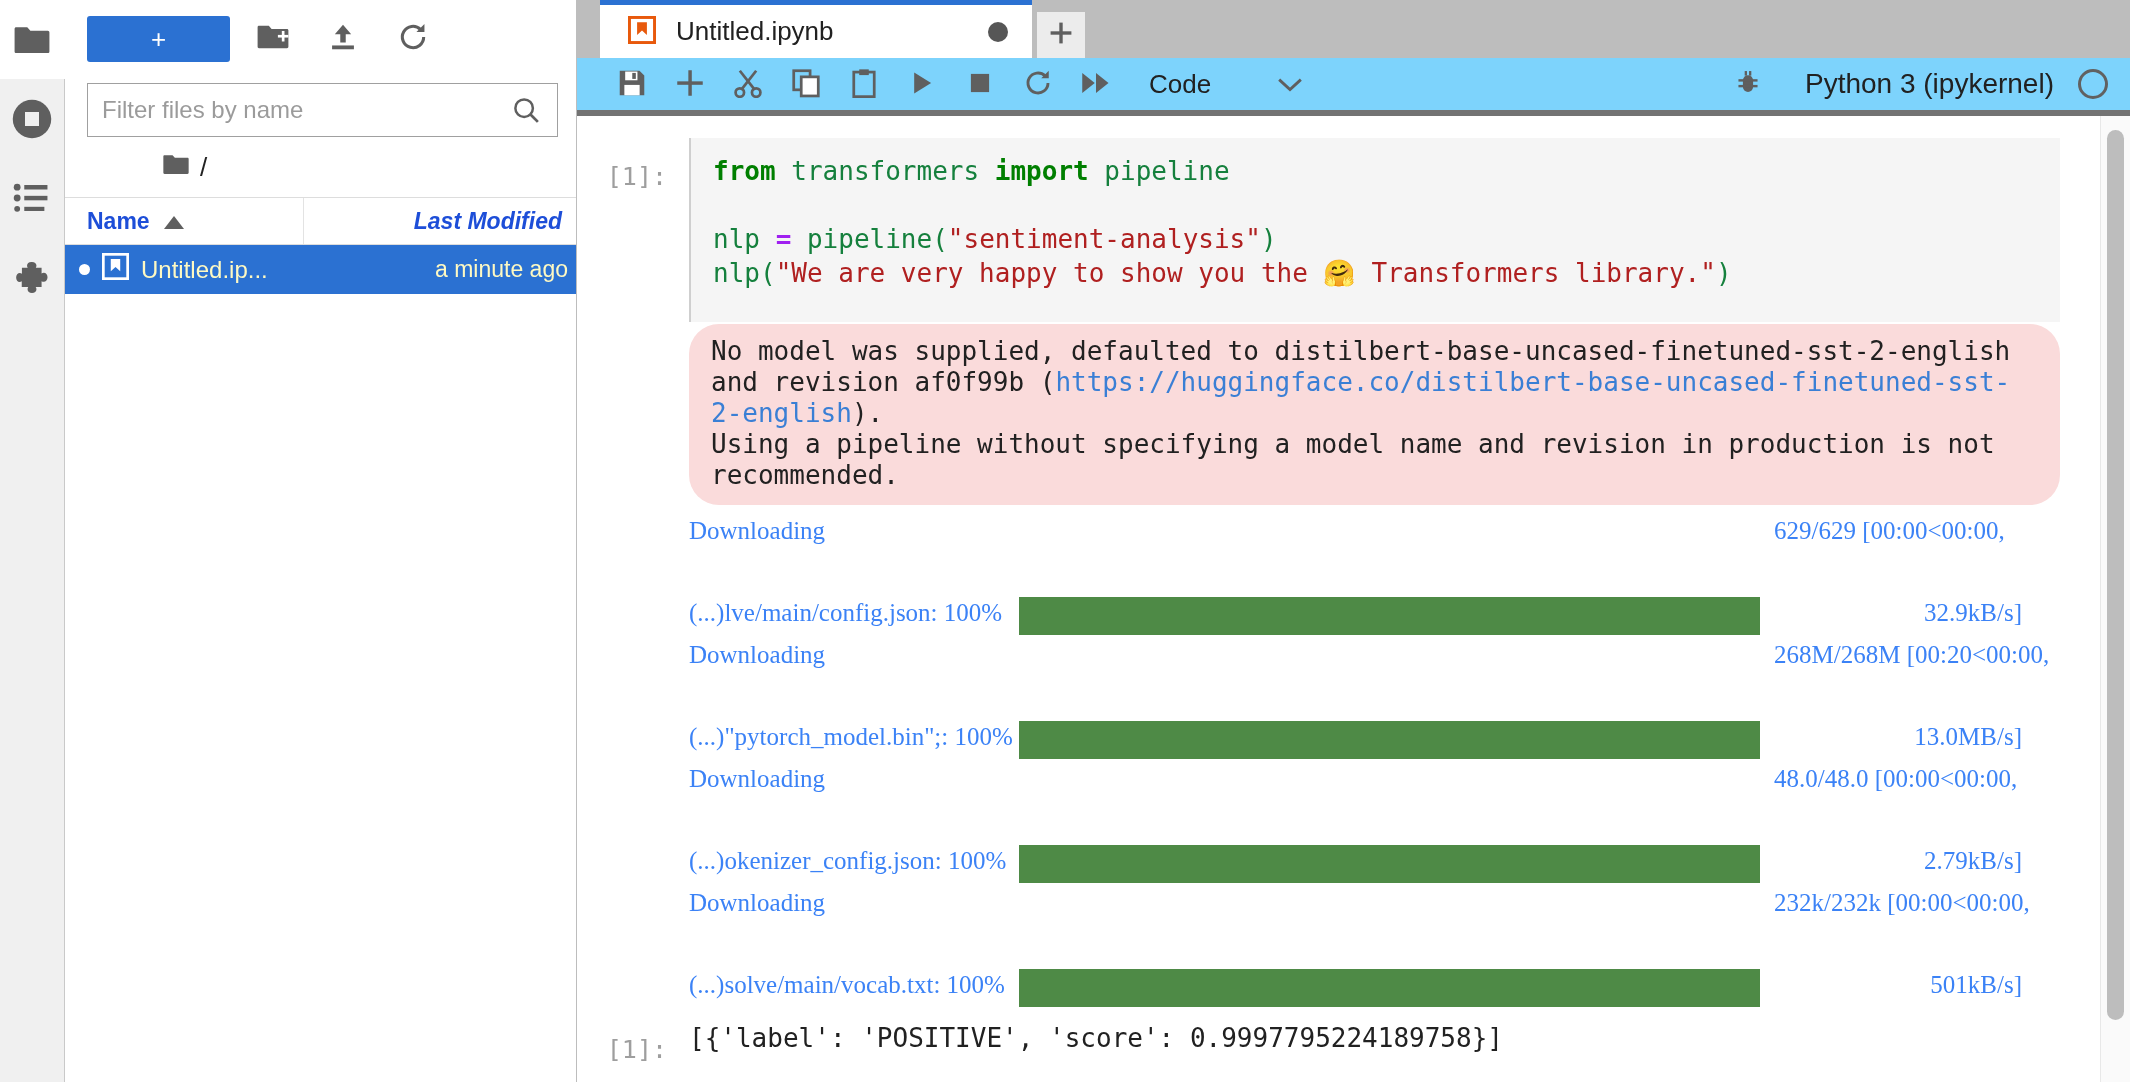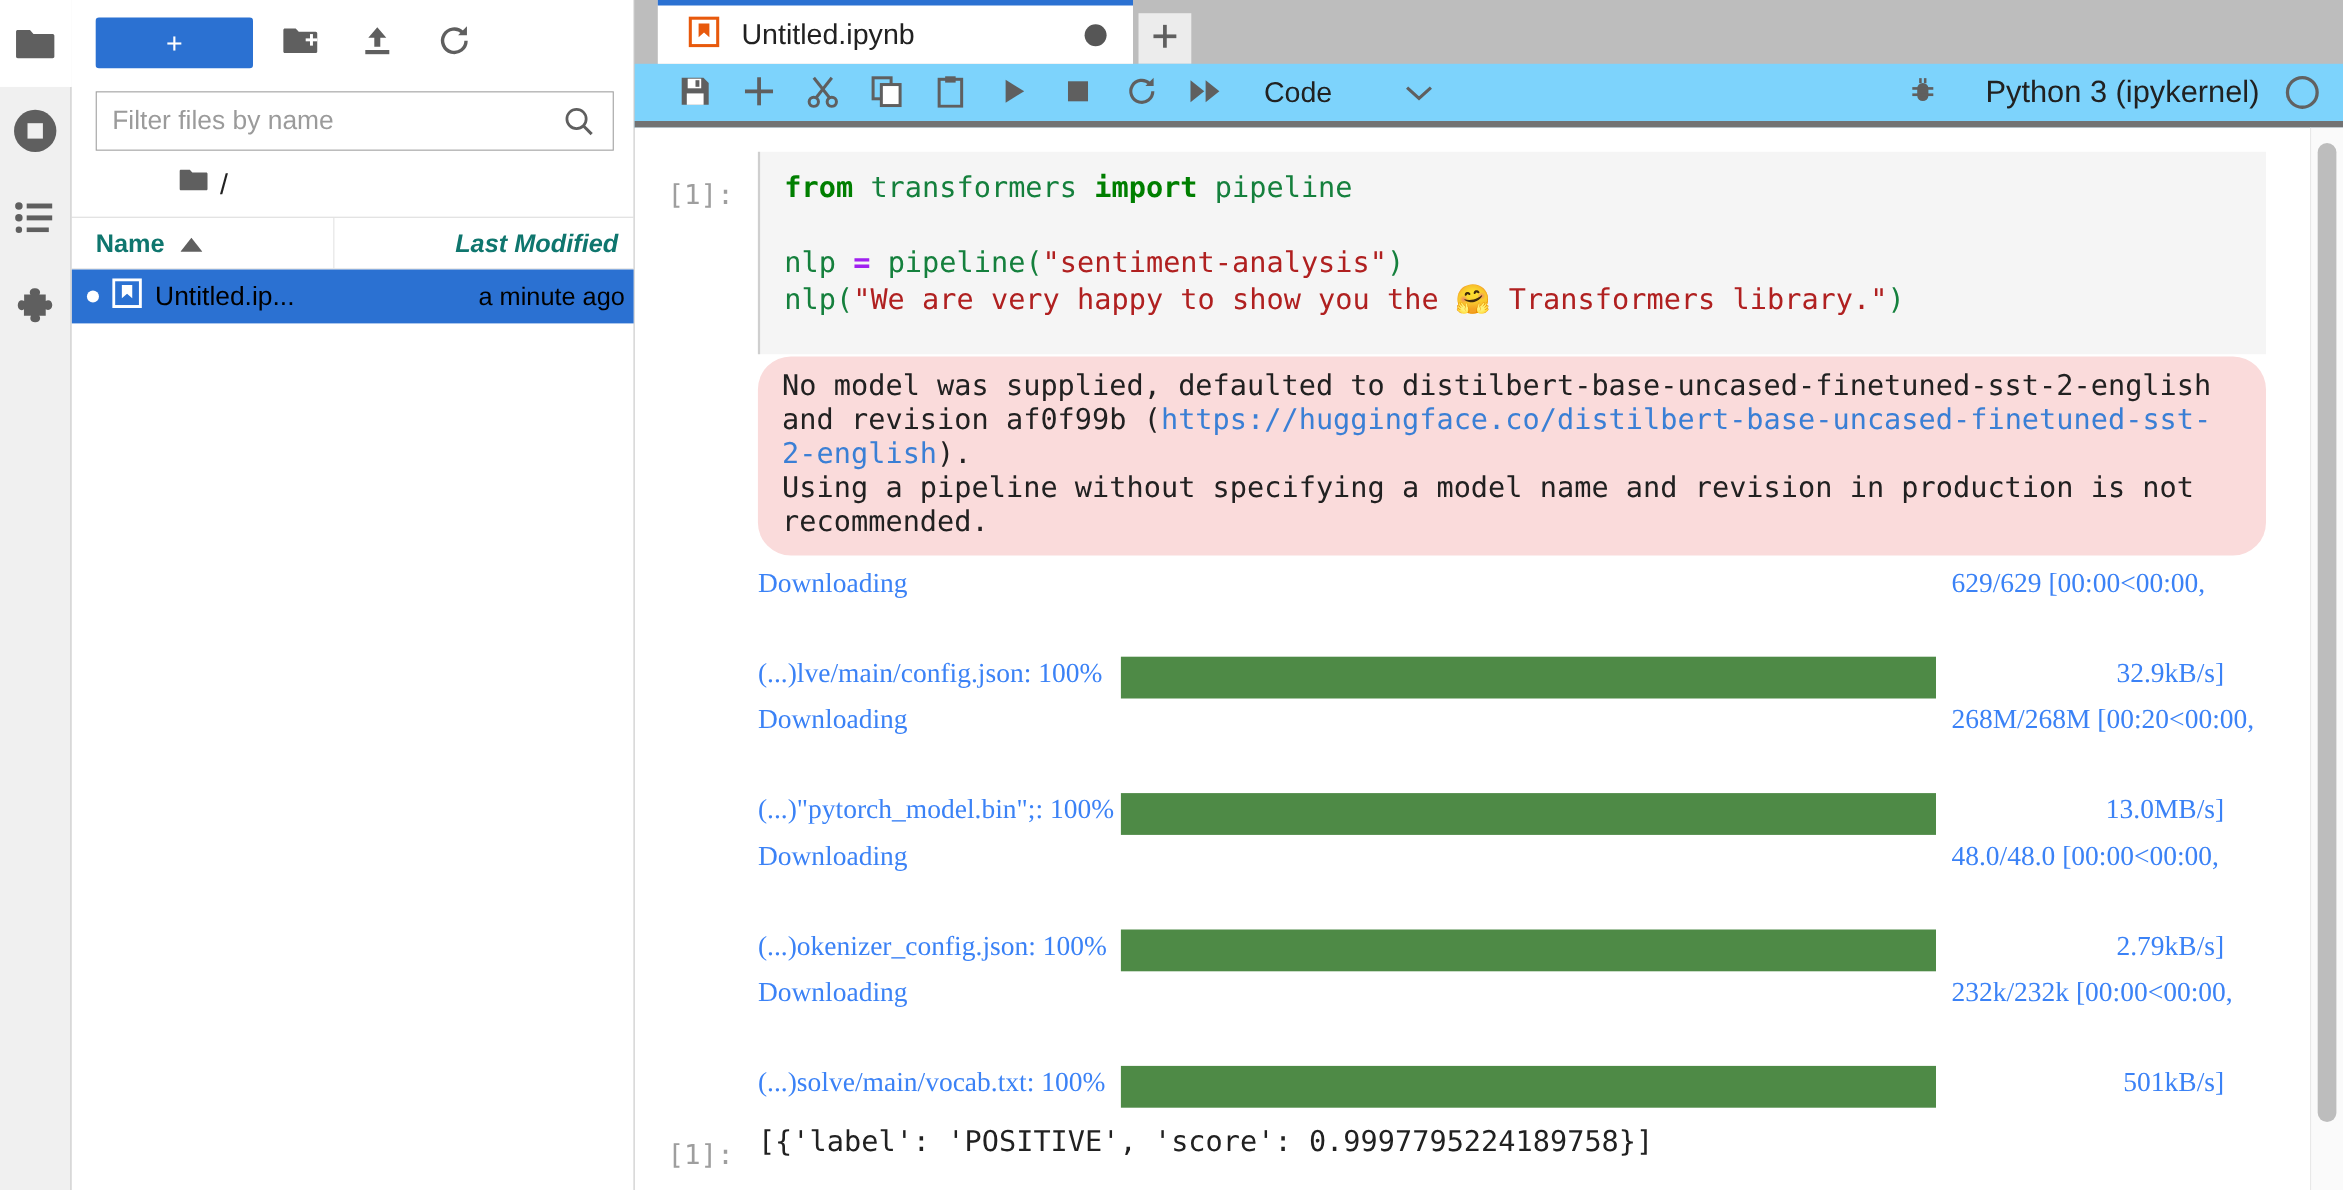--- a/index.html
+++ b/index.html
@@ -86,42 +86,42 @@
     gap: 10px;
     font-size: 24px; color: #333;
   }
   .fb-breadcrumb .crumb-sep { color: #222; font-size: 26px; }
 
   .fb-header-row {
     display: flex;
     border-top: 1px solid #ddd;
     border-bottom: 1px solid #ddd;
     height: 48px;
-    font-size: 23px; font-weight: bold; color: #0f766e;
+    font-size: 23px; font-weight: bold; color: #1d4ed8;
   }
   .fb-col-name { flex: 1; display:flex; align-items:center; gap:14px; padding-left: 22px; border-right: 1px solid #e3e3e3; height:100%;}
   .fb-col-mod { width: 272px; display:flex; align-items:center; justify-content:flex-end; padding-right: 14px; height:100%;font-style:italic;}
   .sort-caret { display:inline-block; }
 
   .fb-row {
     display: flex; align-items: center;
     height: 49px;
-    background: #2b71d2; color: #000000;
+    background: #2b71d2; color: #fef9c3;
     font-size: 24px;
     cursor: pointer;
   }
   .fb-row .cell-name { flex:1; display:flex; align-items:center; gap: 12px; padding-left: 14px; }
   .fb-row .cell-mod { width: 272px; text-align:right; padding-right: 8px; font-size: 23px;}
   .dirty-dot { width: 11px; height: 11px; border-radius: 50%; background: #fff; flex:0 0 11px;}
 
   
   .dock { flex: 1; display: flex; flex-direction: column; background: #bdbdbd; height:1082px; min-width:0;}
   .tabbar {
     height: 58px; background: #bdbdbd;
-    display: flex; align-items: flex-end; padding-left: 21px;
+    display: flex; align-items: flex-end; padding-left: 11px; margin-left: 12px;
   }
   .tab {
     width: 432px; height: 58px;
     background: #ffffff;
     border-top: 5px solid #2b71d2;
     display: flex; align-items: center;
     padding: 0 24px 0 28px;
     gap: 20px;
     cursor: pointer;
     position: relative;

